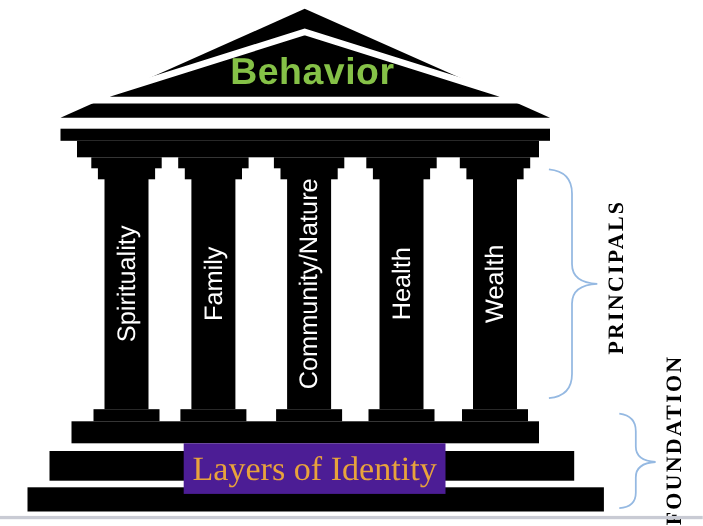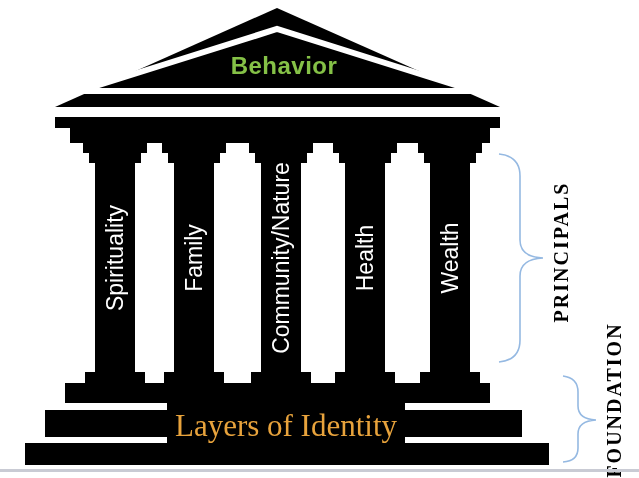--- a/index.html
+++ b/index.html
@@ -7,21 +7,21 @@
     position:relative;width:639px;height:478px;background:#ffffff;overflow:hidden;
     font-family:"Liberation Sans",sans-serif;
   }
   .abs{position:absolute;}
   .black{background:#000;}
 
   
   #pediment-svg{left:50px;top:5px;}
   #behavior-label{
     left:284px;top:66px;transform:translate(-50%,-50%);
-    color:#85C147;font-size:24px;font-weight:600;white-space:nowrap;letter-spacing:0.5px;
+    color:#85C147;font-size:34px;font-weight:600;white-space:nowrap;letter-spacing:0.5px;
   }
 
   
   #architrave{left:55px;top:117px;width:445px;height:11px;}
   #frieze{left:70px;top:128px;width:420px;height:15px;}
 
   
   .pillar-cap1{top:143px;height:10px;width:64px;left:calc(var(--c)*1px - 32px);background:#000;position:absolute;}
   .pillar-cap2{top:152px;height:11px;width:52px;left:calc(var(--c)*1px - 26px);background:#000;position:absolute;}
   .pillar-shaft{top:162px;height:210px;width:40px;left:calc(var(--c)*1px - 20px);background:#000;position:absolute;}
@@ -30,21 +30,21 @@
     position:absolute;left:calc(var(--c)*1px);top:258px;
     transform:translate(-50%,-50%) rotate(-90deg);
     color:#fff;font-size:23px;font-weight:500;white-space:nowrap;
   }
 
   
   #stylobate{left:65px;top:383px;width:425px;height:20px;}
   #step-2{left:45px;top:410px;width:477px;height:27px;}
   #step-3{left:25px;top:443px;width:524px;height:22px;}
   #identity-box{
-    left:167px;top:403px;width:238px;height:46px;background:#000000;z-index:5;
+    left:167px;top:403px;width:238px;height:46px;background:#4c1d95;z-index:5;
     display:flex;align-items:center;justify-content:center;
   }
   #identity-label{
     font-family:"Liberation Serif",serif;color:#E8A33C;font-size:31px;white-space:nowrap;
   }
 
   
   .brace-layer{left:0;top:0;z-index:6;}
   .side-label{
     position:absolute;font-family:"Liberation Serif",serif;font-weight:bold;color:#000;

